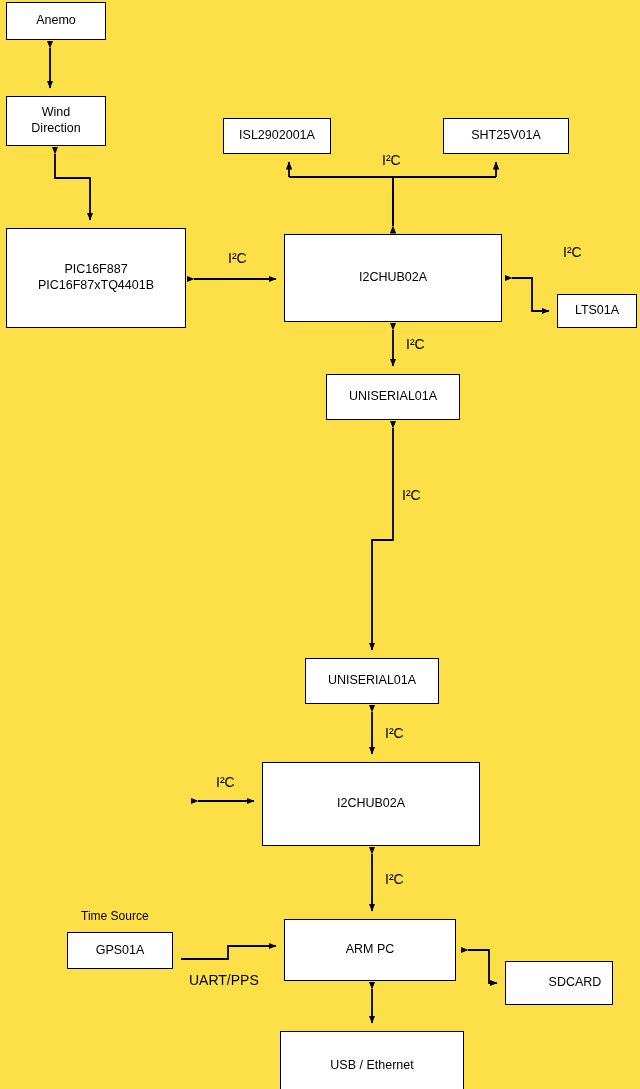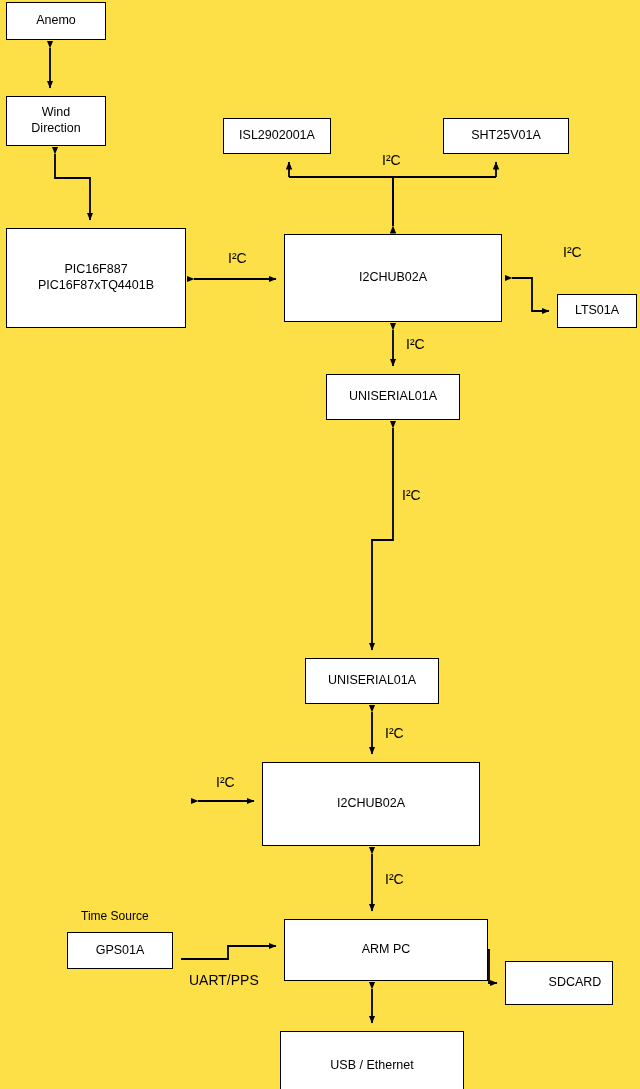--- a/index.html
+++ b/index.html
@@ -119,21 +119,21 @@
 
   <div class="node" style="left:326px; top:374px; width:134px; height:46px;">UNISERIAL01A</div>
 
   <div class="node" style="left:305px; top:658px; width:134px; height:46px;">UNISERIAL01A</div>
 
   <div class="node" style="left:262px; top:762px; width:218px; height:84px;">I2CHUB02A</div>
 
 
   <div class="node" style="left:67px; top:932px; width:106px; height:37px;">GPS01A</div>
 
-  <div class="node" style="left:284px; top:919px; width:204px; height:62px;">ARM PC</div>
+  <div class="node" style="left:284px; top:919px; width:172px; height:62px;">ARM PC</div>
 
   <div class="node" style="left:505px; top:961px; width:108px; height:44px;padding-left:36px;">SDCARD</div>
 
   <div class="node" style="left:280px; top:1031px; width:184px; height:70px;">USB / Ethernet</div>
 
   <div class="edge-label" style="left:382px; top:152px;">I²C</div>
   <div class="edge-label" style="left:228px; top:250px;">I²C</div>
   <div class="edge-label" style="left:563px; top:244px;">I²C</div>
   <div class="edge-label" style="left:406px; top:336px;">I²C</div>
   <div class="edge-label" style="left:402px; top:487px;">I²C</div>

